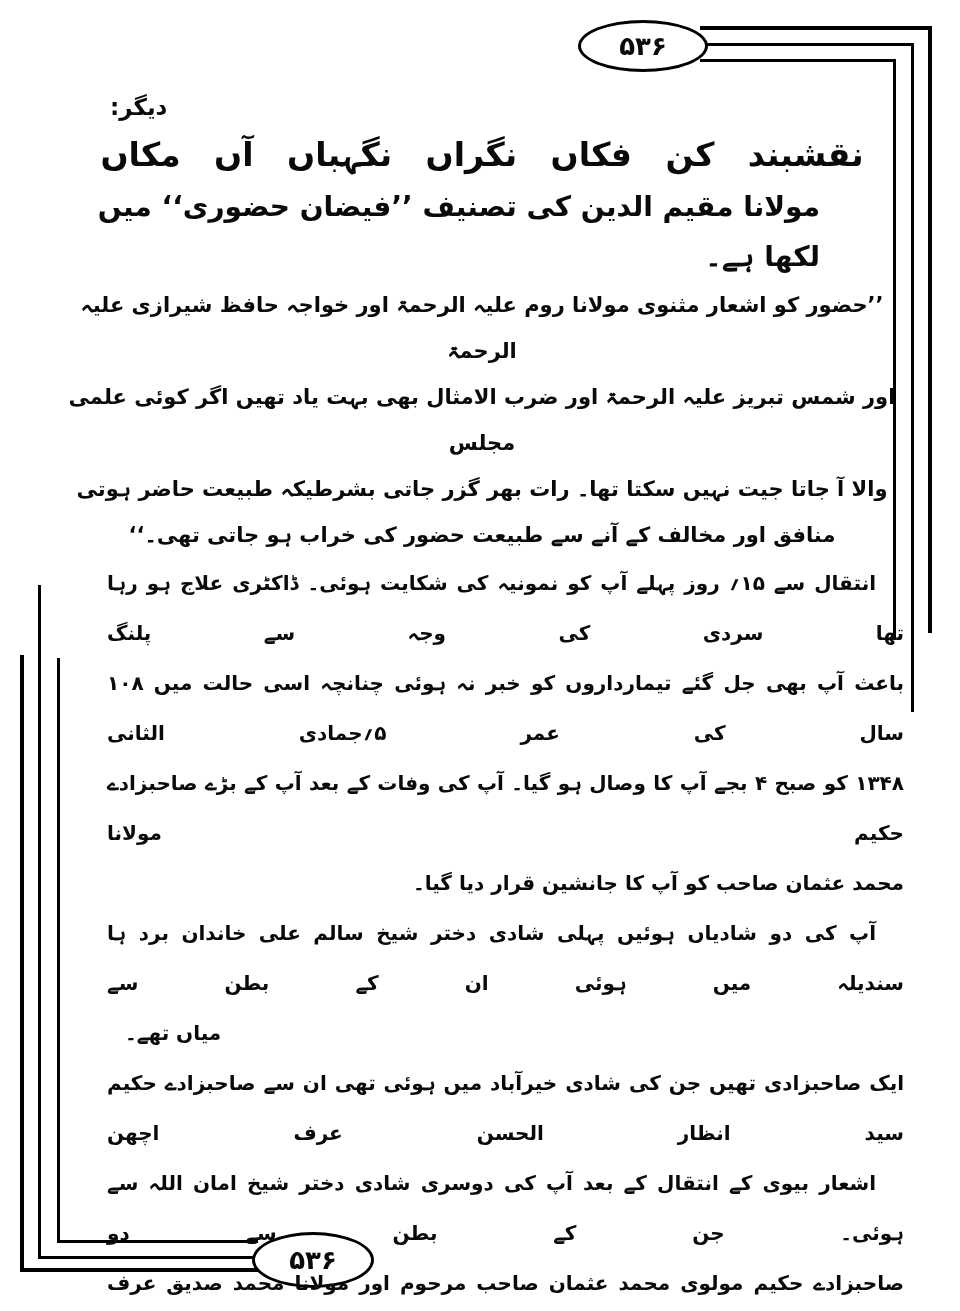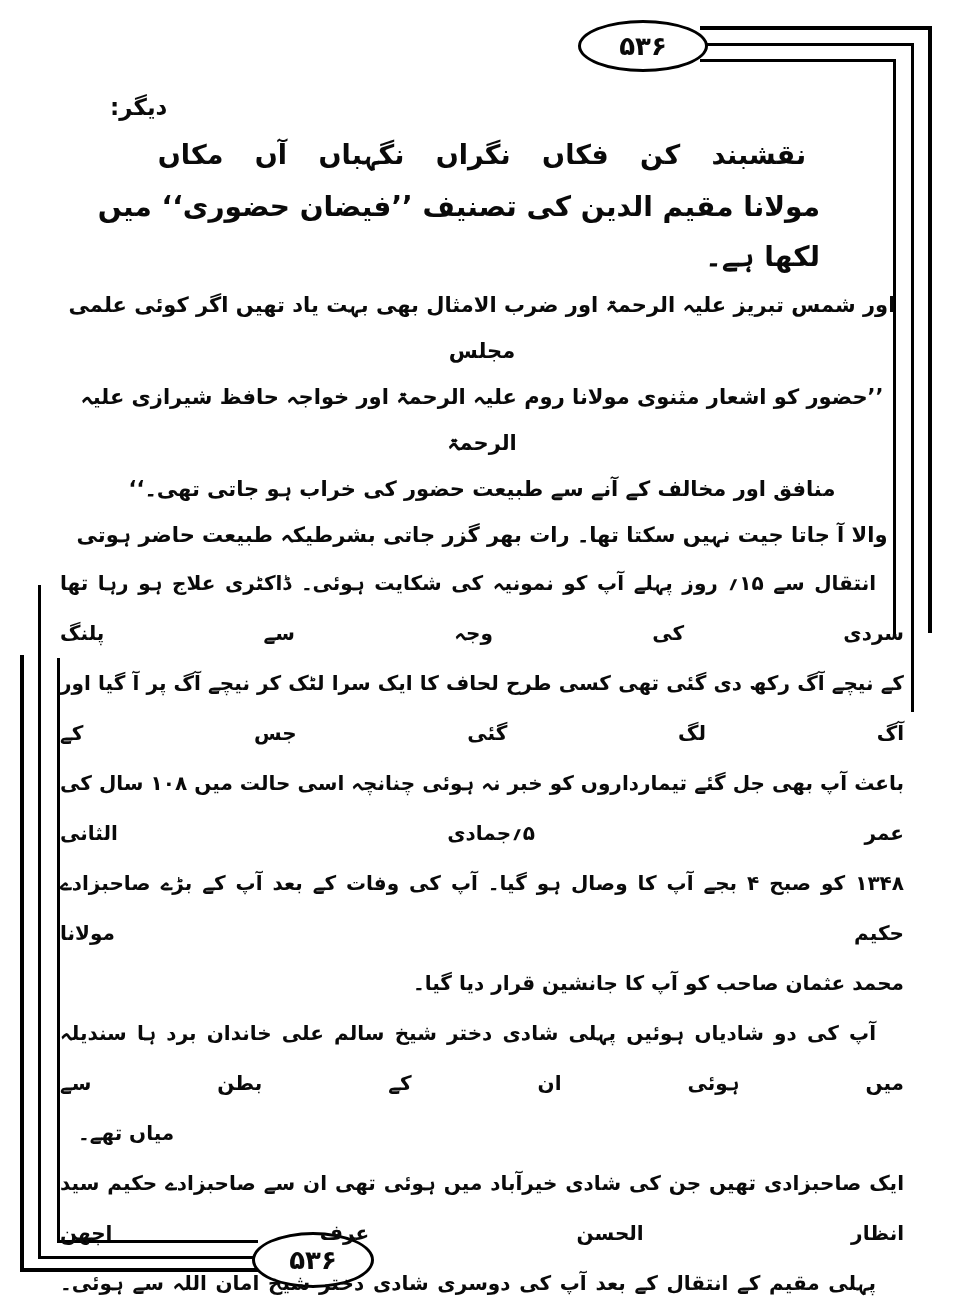--- a/index.html
+++ b/index.html
@@ -40,27 +40,28 @@
 
   
   .textcol {
     position: absolute; z-index: 3;
     left: 60px; top: 86px; width: 844px;
     font-weight: bold;
     direction: rtl;
   }
   .line { display: block; }
   .heading     { font-size: 23px; line-height: 42px; text-align: left; padding-left: 50px; }
-  .verse       { font-size: 27px; line-height: 54px; text-align: center; word-spacing: 22px; }
+  .verse       { font-size: 33px; line-height: 54px; text-align: center; word-spacing: 22px; }
   .attribution { font-size: 28px; line-height: 50px; text-align: right; padding-left: 0; padding-right: 84px; }
   .qline { font-size: 21px; line-height: 46px; text-align: center; }
   .bline {
     font-size: 20px; line-height: 50px;
     text-align: justify; text-align-last: justify;
     text-justify: inter-word;
+    margin-left: 47px;
   }
   .indent { text-indent: 28px; }
   .end-right { text-align: right;  text-align-last: right;  }
   .off-left-18  { text-align: left; text-align-last: left; padding-left: 18px;  }
 </style>
 </head>
 <body>
 
 <div class="page">
 
@@ -81,40 +82,39 @@
 
   <div class="textcol">
 
     <div class="line heading">دیگر:</div>
 
     <div class="line verse">نقشبند کن فکاں نگراں نگہباں آں مکاں</div>
 
     <div class="line attribution">مولانا مقیم الدین کی تصنیف ’’فیضان حضوری‘‘ میں لکھا ہے۔</div>
 
     <div>
+      <div class="line qline">’’حضور کو اشعار مثنوی مولانا روم علیہ الرحمۃ اور خواجہ حافظ شیرازی علیہ الرحمۃ</div>
       <div class="line qline">اور شمس تبریز علیہ الرحمۃ اور ضرب الامثال بھی بہت یاد تھیں اگر کوئی علمی مجلس</div>
-      <div class="line qline">’’حضور کو اشعار مثنوی مولانا روم علیہ الرحمۃ اور خواجہ حافظ شیرازی علیہ الرحمۃ</div>
+      <div class="line qline">والا آ جاتا جیت نہیں سکتا تھا۔ رات بھر گزر جاتی بشرطیکہ طبیعت حاضر ہوتی</div>
       <div class="line qline">منافق اور مخالف کے آنے سے طبیعت حضور کی خراب ہو جاتی تھی۔‘‘</div>
-      <div class="line qline">والا آ جاتا جیت نہیں سکتا تھا۔ رات بھر گزر جاتی بشرطیکہ طبیعت حاضر ہوتی</div>
     </div>
 
     <div>
       <div class="line bline indent">انتقال سے ۱۵؍ روز پہلے آپ کو نمونیہ کی شکایت ہوئی۔ ڈاکٹری علاج ہو رہا تھا سردی کی وجہ سے پلنگ</div>
-      <div class="line bline">کے نیچے آگ رکھ دی گئی تھی کسی طرح لحاف کا ایک سرا لٹک کر نیچے آگ پر آ گیا اور آگ لگ گئی جس کے</div>
       <div class="line bline">باعث آپ بھی جل گئے تیمارداروں کو خبر نہ ہوئی چنانچہ اسی حالت میں ۱۰۸ سال کی عمر ۵؍جمادی الثانی</div>
       <div class="line bline">۱۳۴۸ کو صبح ۴ بجے آپ کا وصال ہو گیا۔ آپ کی وفات کے بعد آپ کے بڑے صاحبزادے حکیم مولانا</div>
       <div class="line bline end-right">محمد عثمان صاحب کو آپ کا جانشین قرار دیا گیا۔</div>
     </div>
 
     <div>
       <div class="line bline indent">آپ کی دو شادیاں ہوئیں پہلی شادی دختر شیخ سالم علی خاندان برد ہا سندیلہ میں ہوئی ان کے بطن سے</div>
       <div class="line bline off-left-18">میاں تھے۔</div>
       <div class="line bline">ایک صاحبزادی تھیں جن کی شادی خیرآباد میں ہوئی تھی ان سے صاحبزادے حکیم سید انظار الحسن عرف اچھن</div>
     </div>
 
     <div>
-      <div class="line bline indent">پہلی مقیم کے انتقال کے بعد آپ کی دوسری شادی دختر شیخ امان اللہ سے ہوئی۔ جن کے بطن سے دو</div>
+      <div class="line bline indent">اشعار بیوی کے انتقال کے بعد آپ کی دوسری شادی دختر شیخ امان اللہ سے ہوئی۔ جن کے بطن سے دو</div>
       <div class="line bline">صاحبزادے حکیم مولوی محمد عثمان صاحب مرحوم اور مولانا محمد صدیق عرف بھیا صاحب مرحوم اور دو دختر</div>
 
     </div>
 
   </div>
 </div>
 
 </body></html>

